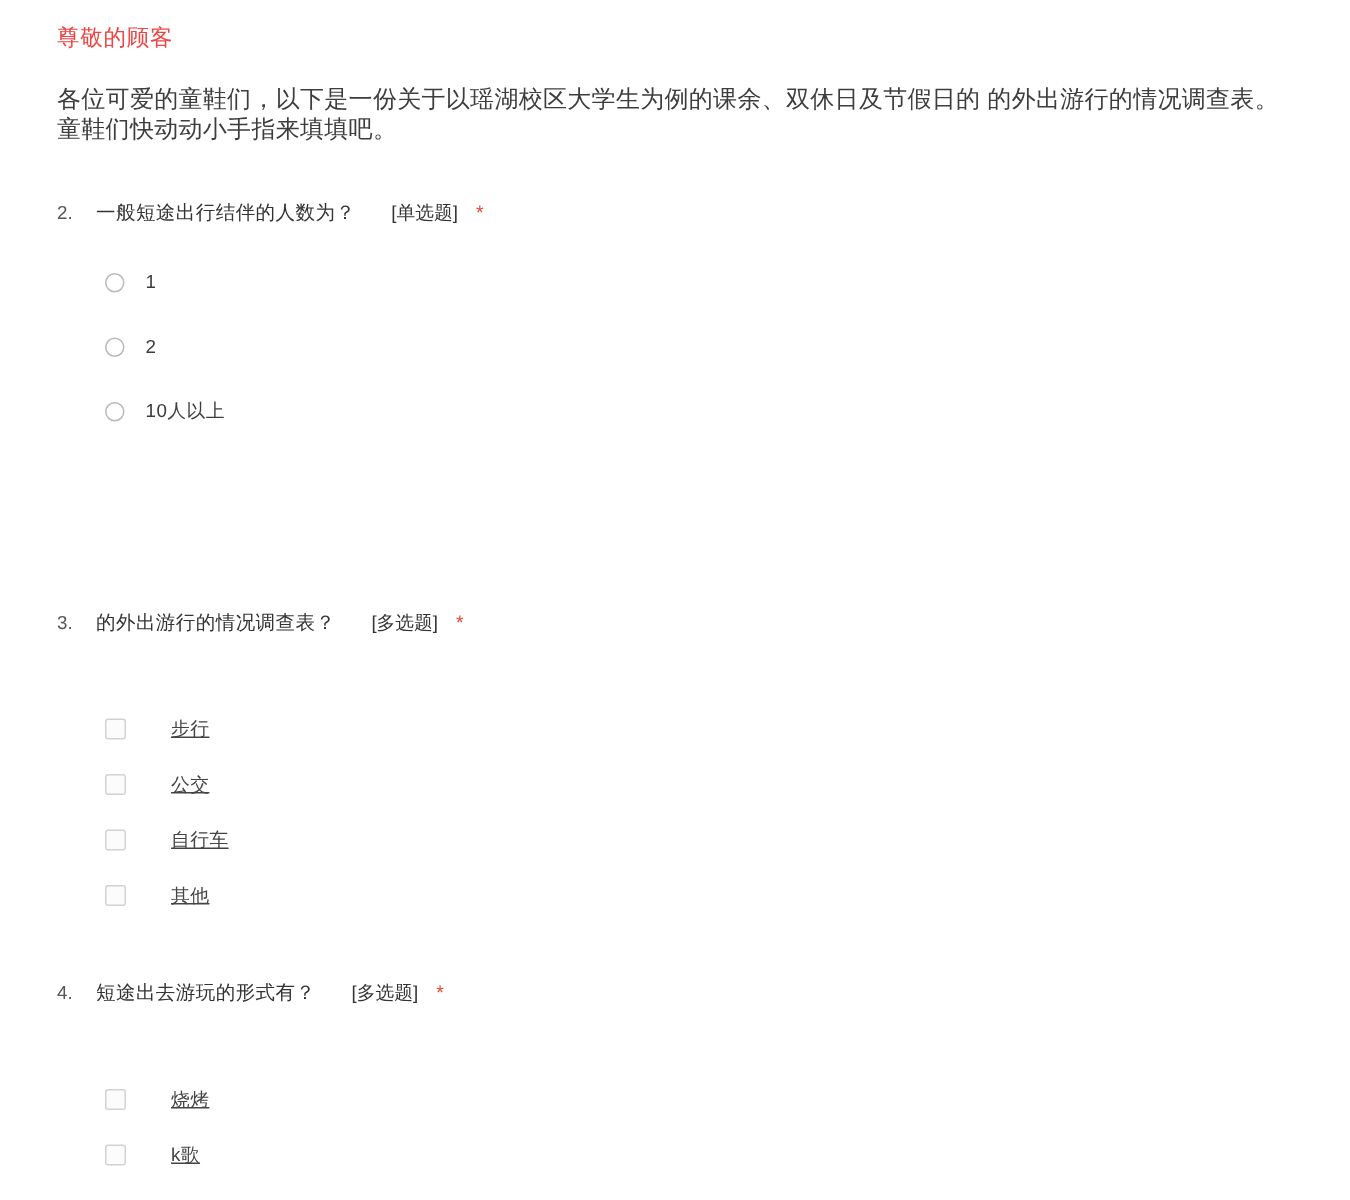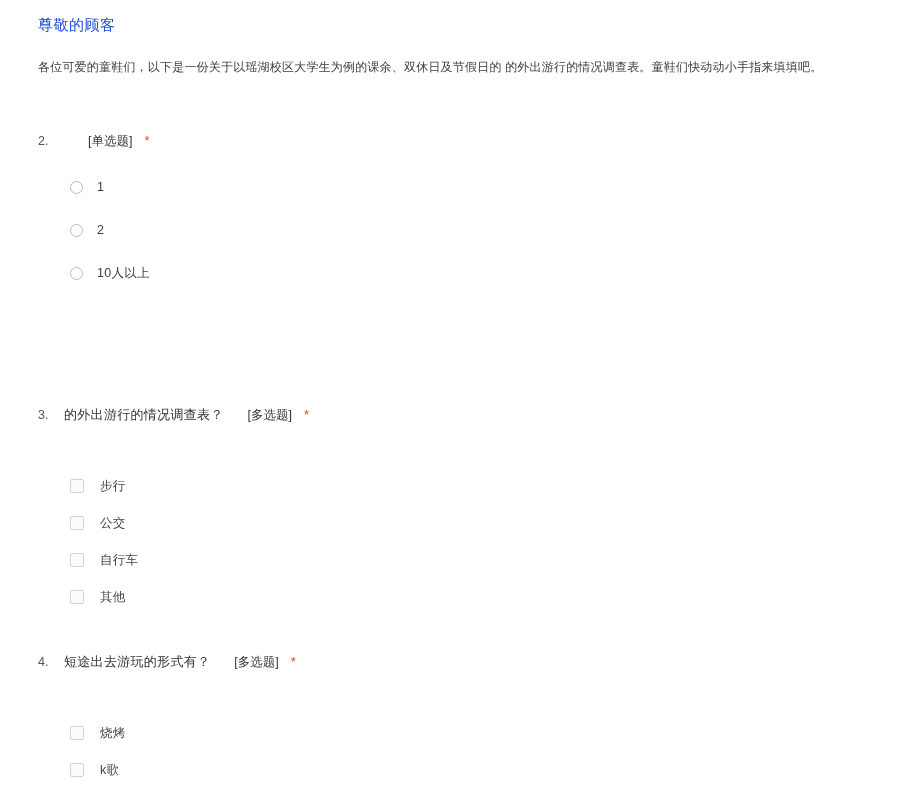--- a/index.html
+++ b/index.html
@@ -19,31 +19,31 @@
     height: 800px;
     position: relative;
     box-sizing: border-box;
     padding: 0;
   }
   .survey-title {
     position: absolute;
     left: 38px;
     top: 16px;
     font-size: 15px;
-    color: #1d4ed8;
+    color: #ef4444;
     font-weight: normal;
     letter-spacing: 0.5px;
     font-family: Liberation Serif, serif;
   }
   .survey-desc {
     position: absolute;
     left: 38px;
     top: 57px;
     width: 830px;
-    font-size: 12px;
+    font-size: 16px;
     color: #3d3d3d;
     line-height: 20px;
     letter-spacing: 0.2px;
   }
   .question-block {
     position: absolute;
     left: 0;
     width: 900px;
   }
   .q-header {
@@ -108,36 +108,38 @@
     flex: none;
     box-sizing: border-box;
   }
   .option-label {
     margin-left: 14px;
     font-size: 12.5px;
     color: #3d3d3d;
     letter-spacing: 0.3px;
   }
   .option-label.cb {
-    margin-left: 16px;
+    margin-left: 30px;
     color: #444444;
+    text-decoration: underline;
   }
 </style>
 </head>
 <body>
 
 <div class="page">
 
   <div class="survey-title">尊敬的顾客</div>
 
   <div class="survey-desc">各位可爱的童鞋们，以下是一份关于以瑶湖校区大学生为例的课余、双休日及节假日的 的外出游行的情况调查表。童鞋们快动动小手指来填填吧。</div>
 
   <div class="question-block" style="top:133px;">
     <div class="q-header">
       <span class="q-num">2.</span>
+      <span class="q-text">一般短途出行结伴的人数为？</span>
       <span class="q-type">[单选题]</span>
       <span class="q-required">*</span>
     </div>
     <div class="options">
       <div class="option-row">
         <span class="radio-mark"></span>
         <span class="option-label">1</span>
       </div>
       <div class="option-row">
         <span class="radio-mark"></span>

